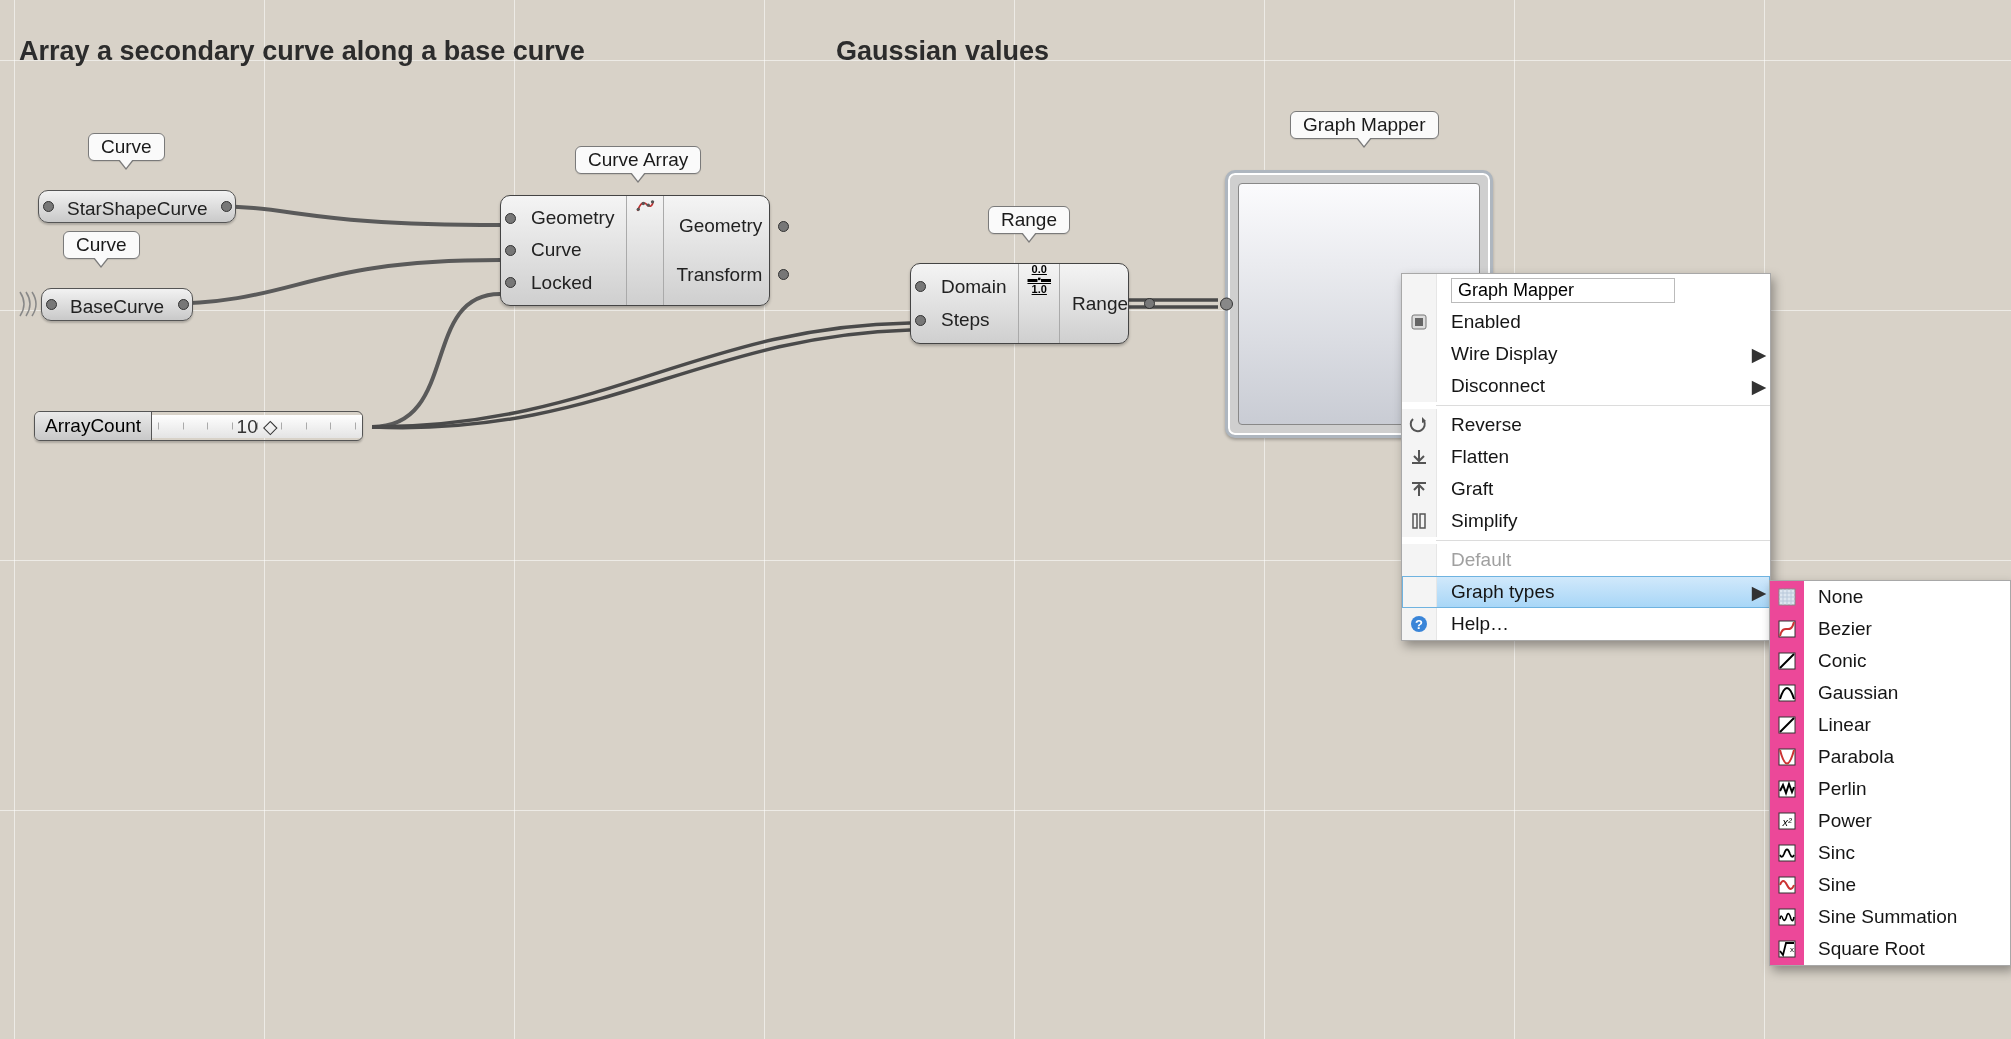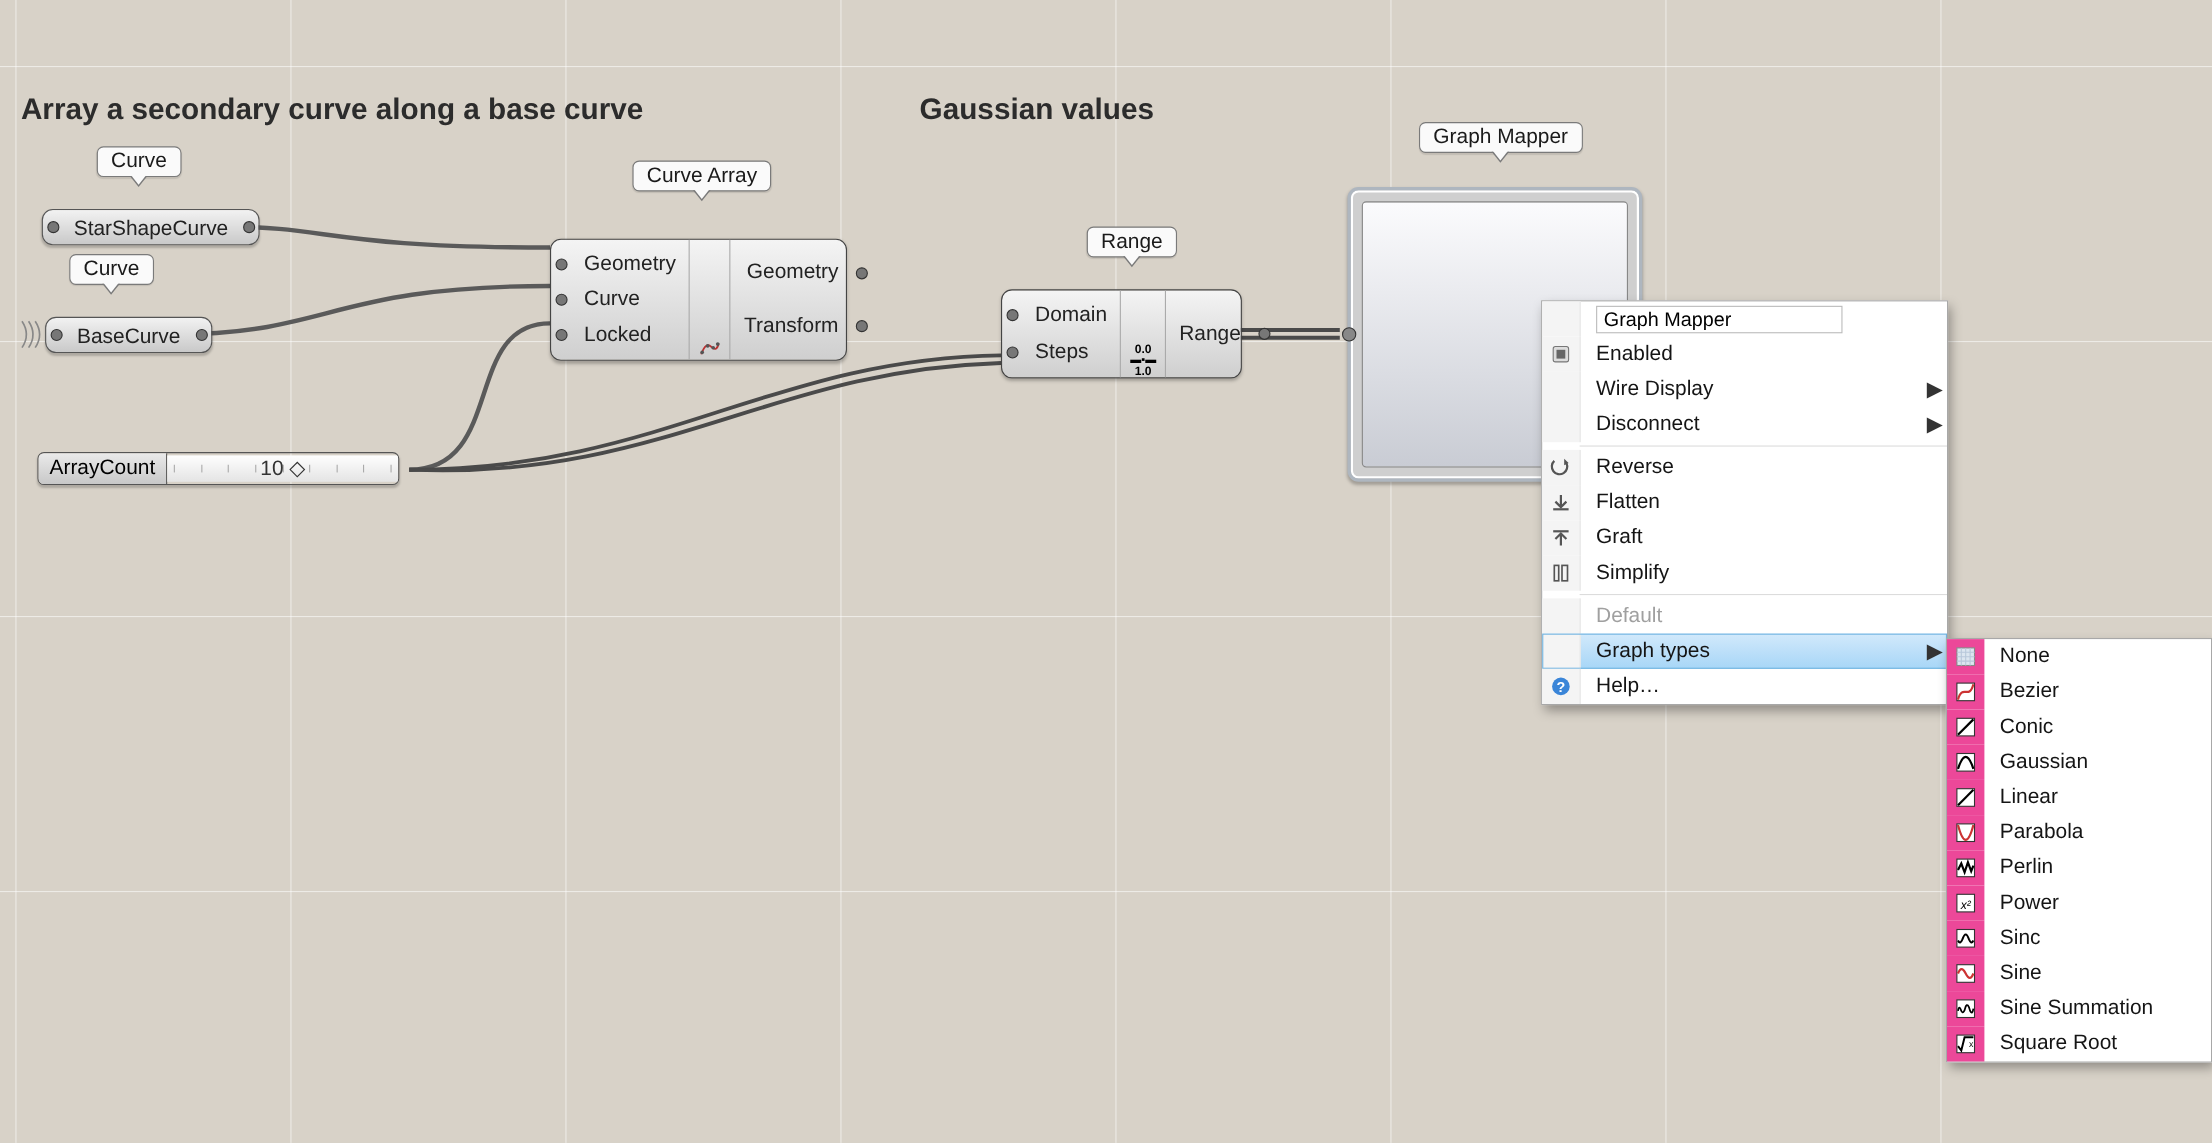--- a/index.html
+++ b/index.html
@@ -10,21 +10,21 @@
 .gridline { position:absolute; background:rgba(255,255,255,0.55); }
 .gv { top:0; height:1039px; width:1px; }
 .gh { left:0; width:2011px; height:1px; }
 
 
 .tag { position:absolute; background:#fafafa; border:1px solid #7a7a7a; border-radius:6px; padding:2px 12px; font-size:19px; color:#1a1a1a; box-shadow:0 1px 1px rgba(0,0,0,0.1); }
 .tag::after { content:""; position:absolute; left:50%; transform:translateX(-50%); bottom:-10px; width:0; height:0; border-left:8px solid transparent; border-right:8px solid transparent; border-top:10px solid #7a7a7a; }
 .tag::before { content:""; position:absolute; left:50%; transform:translateX(-50%); bottom:-8px; width:0; height:0; border-left:7px solid transparent; border-right:7px solid transparent; border-top:9px solid #fafafa; z-index:1; }
 
 
-.heading { position:absolute; font-size:27px; font-weight:600; color:#2c2c2c;margin-top:48px; }
+.heading { position:absolute; font-size:27px; font-weight:600; color:#2c2c2c; }
 
 
 .capsule { position:absolute; display:flex; align-items:flex-end; background:linear-gradient(#f2f2f2,#c9c9c9); border:1px solid #555; border-radius:10px; box-shadow:0 2px 2px rgba(0,0,0,0.2); font-size:19px; color:#222; }
 .capsule .grip-l, .capsule .grip-r { width:18px; height:100%; display:flex; align-items:center; justify-content:center; }
 .grip-dot { width:9px; height:9px; border-radius:50%; background:#777; border:1px solid #333; }
 .capsule .body { padding:2px 10px; }
 
 
 .slider { position:absolute; display:flex; align-items:center; border:1px solid #555; border-radius:6px; box-shadow:0 2px 2px rgba(0,0,0,0.2); overflow:hidden; font-size:19px; }
 .slider .lbl { background:linear-gradient(#eaeaea,#c8c8c8); padding:3px 10px; border-right:1px solid #555; display:flex; align-items:center; }
@@ -37,21 +37,21 @@
 .node .cols { display:flex; height:100%; }
 .node .incol, .node .outcol { display:flex; flex-direction:column; justify-content:space-around; padding:6px 0; }
 .node .incol { align-items:flex-start; }
 .node .outcol { align-items:flex-end; }
 .node .port-row { display:flex; align-items:center; gap:0px; font-size:19px; color:#222; }
 .node .port-row.in { flex-direction:row; }
 .node .port-row.out { flex-direction:row-reverse; }
 .node .port-row .txt { padding:0 12px; }
 .node .grip { width:18px; display:flex; align-items:center; justify-content:center; }
 .node .grip .grip-dot { width:9px; height:9px; }
-.node .midicon { display:flex; align-items:flex-end; justify-content:center; padding:0 8px; border-left:1px solid #aaa; border-right:1px solid #aaa; }
+.node .midicon { display:flex; align-items:flex-start; justify-content:center; padding:0 8px; border-left:1px solid #aaa; border-right:1px solid #aaa;text-decoration:underline; }
 
 
 .mapper { position:absolute; background:#cfcfcf; border:3px solid #aeb6bf; border-radius:10px; box-shadow:inset 0 0 0 2px #fff, 0 2px 3px rgba(0,0,0,0.25); }
 .mapper .inner { position:absolute; inset:10px; background:linear-gradient(#fbfbfd,#c9ccd4); border:1px solid #888; border-radius:4px; }
 .mapper-grip { position:absolute; width:11px; height:11px; border-radius:50%; background:#888; border:1px solid #333; top:50%; transform:translateY(-50%); }
 
 
 #wires { position:absolute; inset:0; width:2011px; height:1039px; pointer-events:none; }
 
 
@@ -146,21 +146,21 @@
           <span></span>
           <span></span>
           <span></span>
           <span></span>
           <span></span>
         </div>
     <span style="position:relative">10 ◇</span>
   </div>
 </div>
 
-<div class="node" style="left:500px; top:217px; width:268px; height:109px">
+<div class="node" style="left:500px; top:195px; width:268px; height:109px">
   <div class="cols" style="height:100%">
     <div class="incol">
       <div class="port-row in">
             <div class="grip">
               <div class="grip-dot"></div>
             </div>
             <span class="txt">Geometry</span>
           </div>
       <div class="port-row in">
             <div class="grip">

